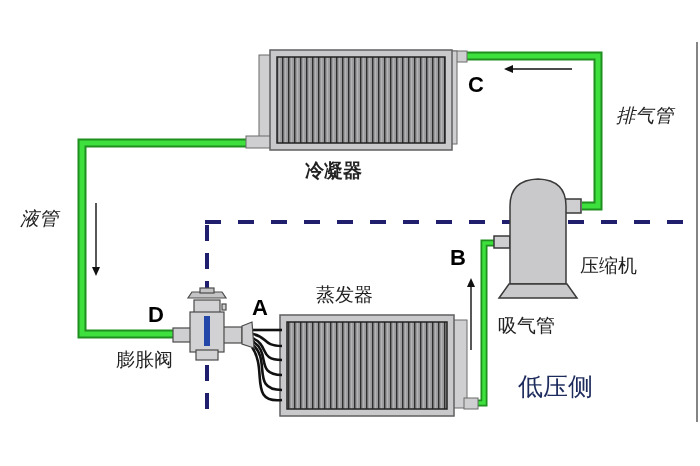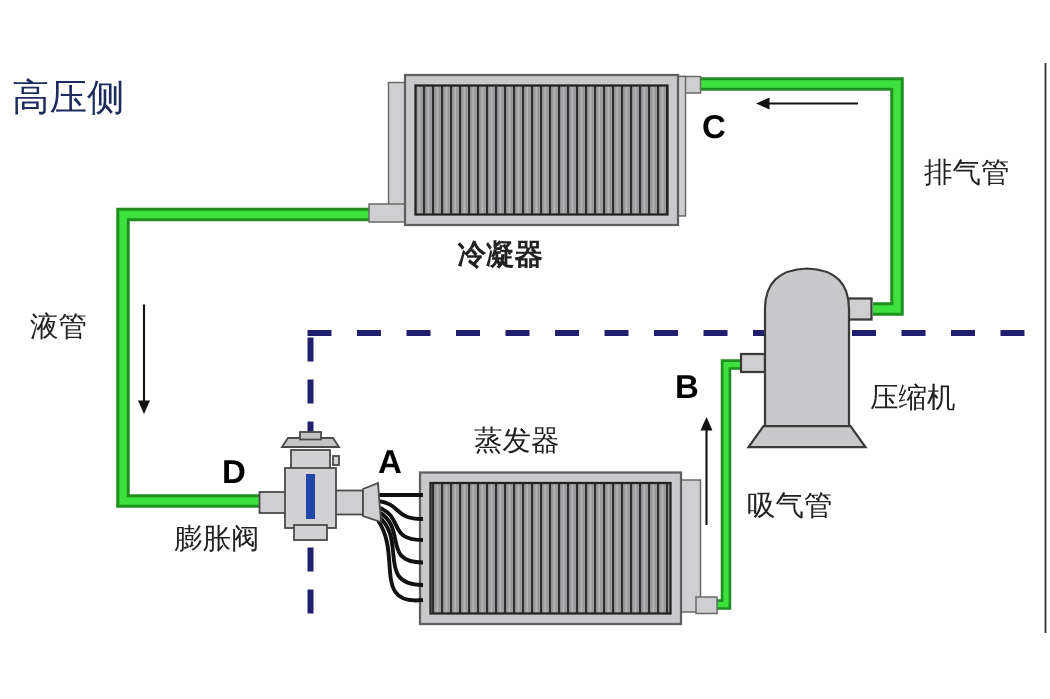--- a/index.html
+++ b/index.html
@@ -89,28 +89,28 @@
     <g>
       <line x1="96" y1="203" x2="96" y2="270" stroke="#111" stroke-width="1.4"></line>
       <polygon points="96,276 92,267 100,267" fill="#111"></polygon>
     </g>
     <g>
       <line x1="471" y1="350" x2="471" y2="284" stroke="#111" stroke-width="1.4"></line>
       <polygon points="471,278 467,287 475,287" fill="#111"></polygon>
     </g>
   </svg>
 
-  <span class="lbl side" style="left:8px; top:52px;">高压侧</span>
+  <span class="lbl side" style="left:518px; top:374px;">低压侧</span>
 
   <span class="lbl part" style="left:305px; top:161px;font-weight:bold;">冷凝器</span>
   <span class="lbl part" style="left:316px; top:285px;text-align:center;">蒸发器</span>
   <span class="lbl part" style="left:580px; top:256px;">压缩机</span>
   <span class="lbl part" style="left:116px; top:350px;">膨胀阀</span>
 
-  <span class="lbl part" style="left:616px; top:106px;">排气管</span>
-  <span class="lbl part" style="left:20px; top:209px;">液管</span>
-  <span class="lbl part" style="left:498px; top:328px;">吸气管</span>
+  <span class="lbl part" style="left:616px; top:106px;font-style:italic;">排气管</span>
+  <span class="lbl part" style="left:20px; top:209px;font-style:italic;">液管</span>
+  <span class="lbl part" style="left:498px; top:316px;">吸气管</span>
 
   <span class="lbl pt" style="left:252px; top:297px;">A</span>
   <span class="lbl pt" style="left:450px; top:247px;">B</span>
   <span class="lbl pt" style="left:468px; top:74px;">C</span>
   <span class="lbl pt" style="left:148px; top:304px;">D</span>
 </div>
 
 </body></html>

